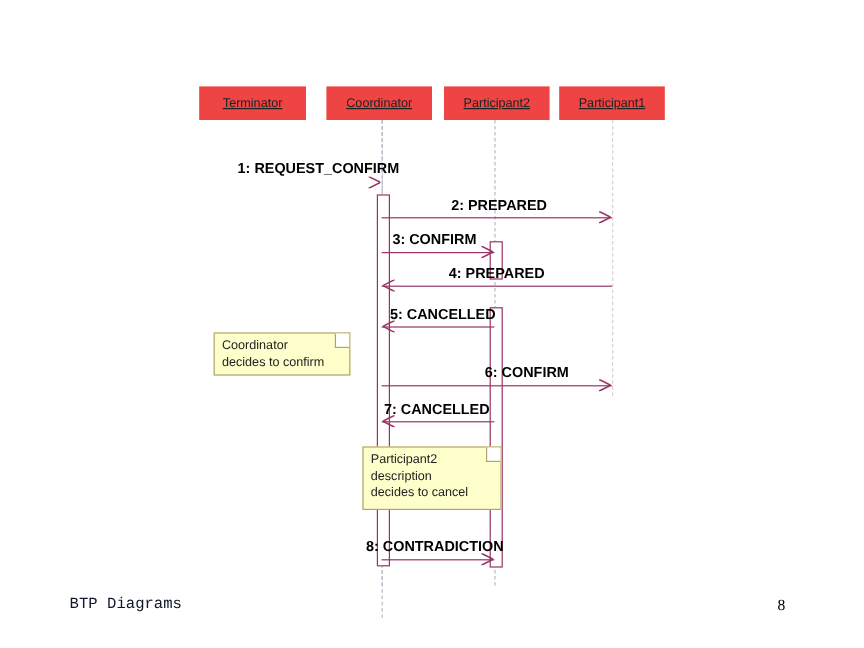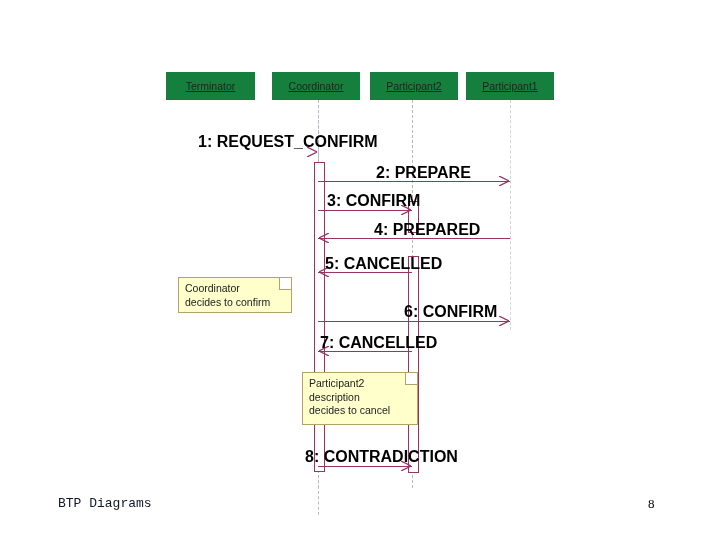--- a/index.html
+++ b/index.html
@@ -22,21 +22,21 @@
     font-size:21px;color:#000;letter-spacing:0px;
   }
   .title-sub{
     font-family:"Liberation Serif", serif;
     font-size:13.5px;color:#000;margin-left:5px;
   }
 
   
   .head-box{
     position:absolute;
-    background:#15803d;
+    background:#ef4444;
     border:none;
     height:28px;
     display:flex;align-items:center;justify-content:center;
   }
   .head-box span{
     font-size:10.5px;color:#222;
     text-decoration:underline;
     white-space:nowrap;
   }
 
@@ -55,21 +55,21 @@
     border:1px solid #993366;
   }
 
   
   .msg-line{
     position:absolute;height:0;
     border-top:1px solid #993366;
   }
   .msg-label{
     position:absolute;
-    font-size:16px;color:#000;font-weight:bold;
+    font-size:12px;color:#000;font-weight:bold;
     white-space:nowrap;
   }
   .arrow-head{
     position:absolute;width:10px;height:10px;
   }
   .arrow-head svg{display:block;}
 
   
   .note{
     position:absolute;
@@ -138,21 +138,21 @@
           <polyline points="0,0 10,5 0,10" fill="none" stroke="#993366" stroke-width="1.3"></polyline>
         </svg>
       </div>
       <div class="msg-label" style="left: 198px; top: 133px;">1: REQUEST_CONFIRM</div>
       <div class="msg-line" style="left: 318px; top: 181px; width: 192px;"></div>
       <div class="arrow-head" style="left: 499px; top: 176px;">
         <svg width="10" height="10" viewBox="0 0 10 10">
           <polyline points="0,0 10,5 0,10" fill="none" stroke="#993366" stroke-width="1.3"></polyline>
         </svg>
       </div>
-      <div class="msg-label" style="left: 376px; top: 164px;">2: PREPARE</div>
+      <div class="msg-label" style="left: 376px; top: 164px;">2: PREPARED</div>
       <div class="msg-line" style="left: 318px; top: 210px; width: 94px;"></div>
       <div class="arrow-head" style="left: 401px; top: 205px;">
         <svg width="10" height="10" viewBox="0 0 10 10">
           <polyline points="0,0 10,5 0,10" fill="none" stroke="#993366" stroke-width="1.3"></polyline>
         </svg>
       </div>
       <div class="msg-label" style="left: 327px; top: 192px;">3: CONFIRM</div>
       <div class="msg-line" style="left: 318px; top: 238px; width: 192px;"></div>
       <div class="arrow-head" style="left: 319px; top: 233px;">
         <svg width="10" height="10" viewBox="0 0 10 10">

